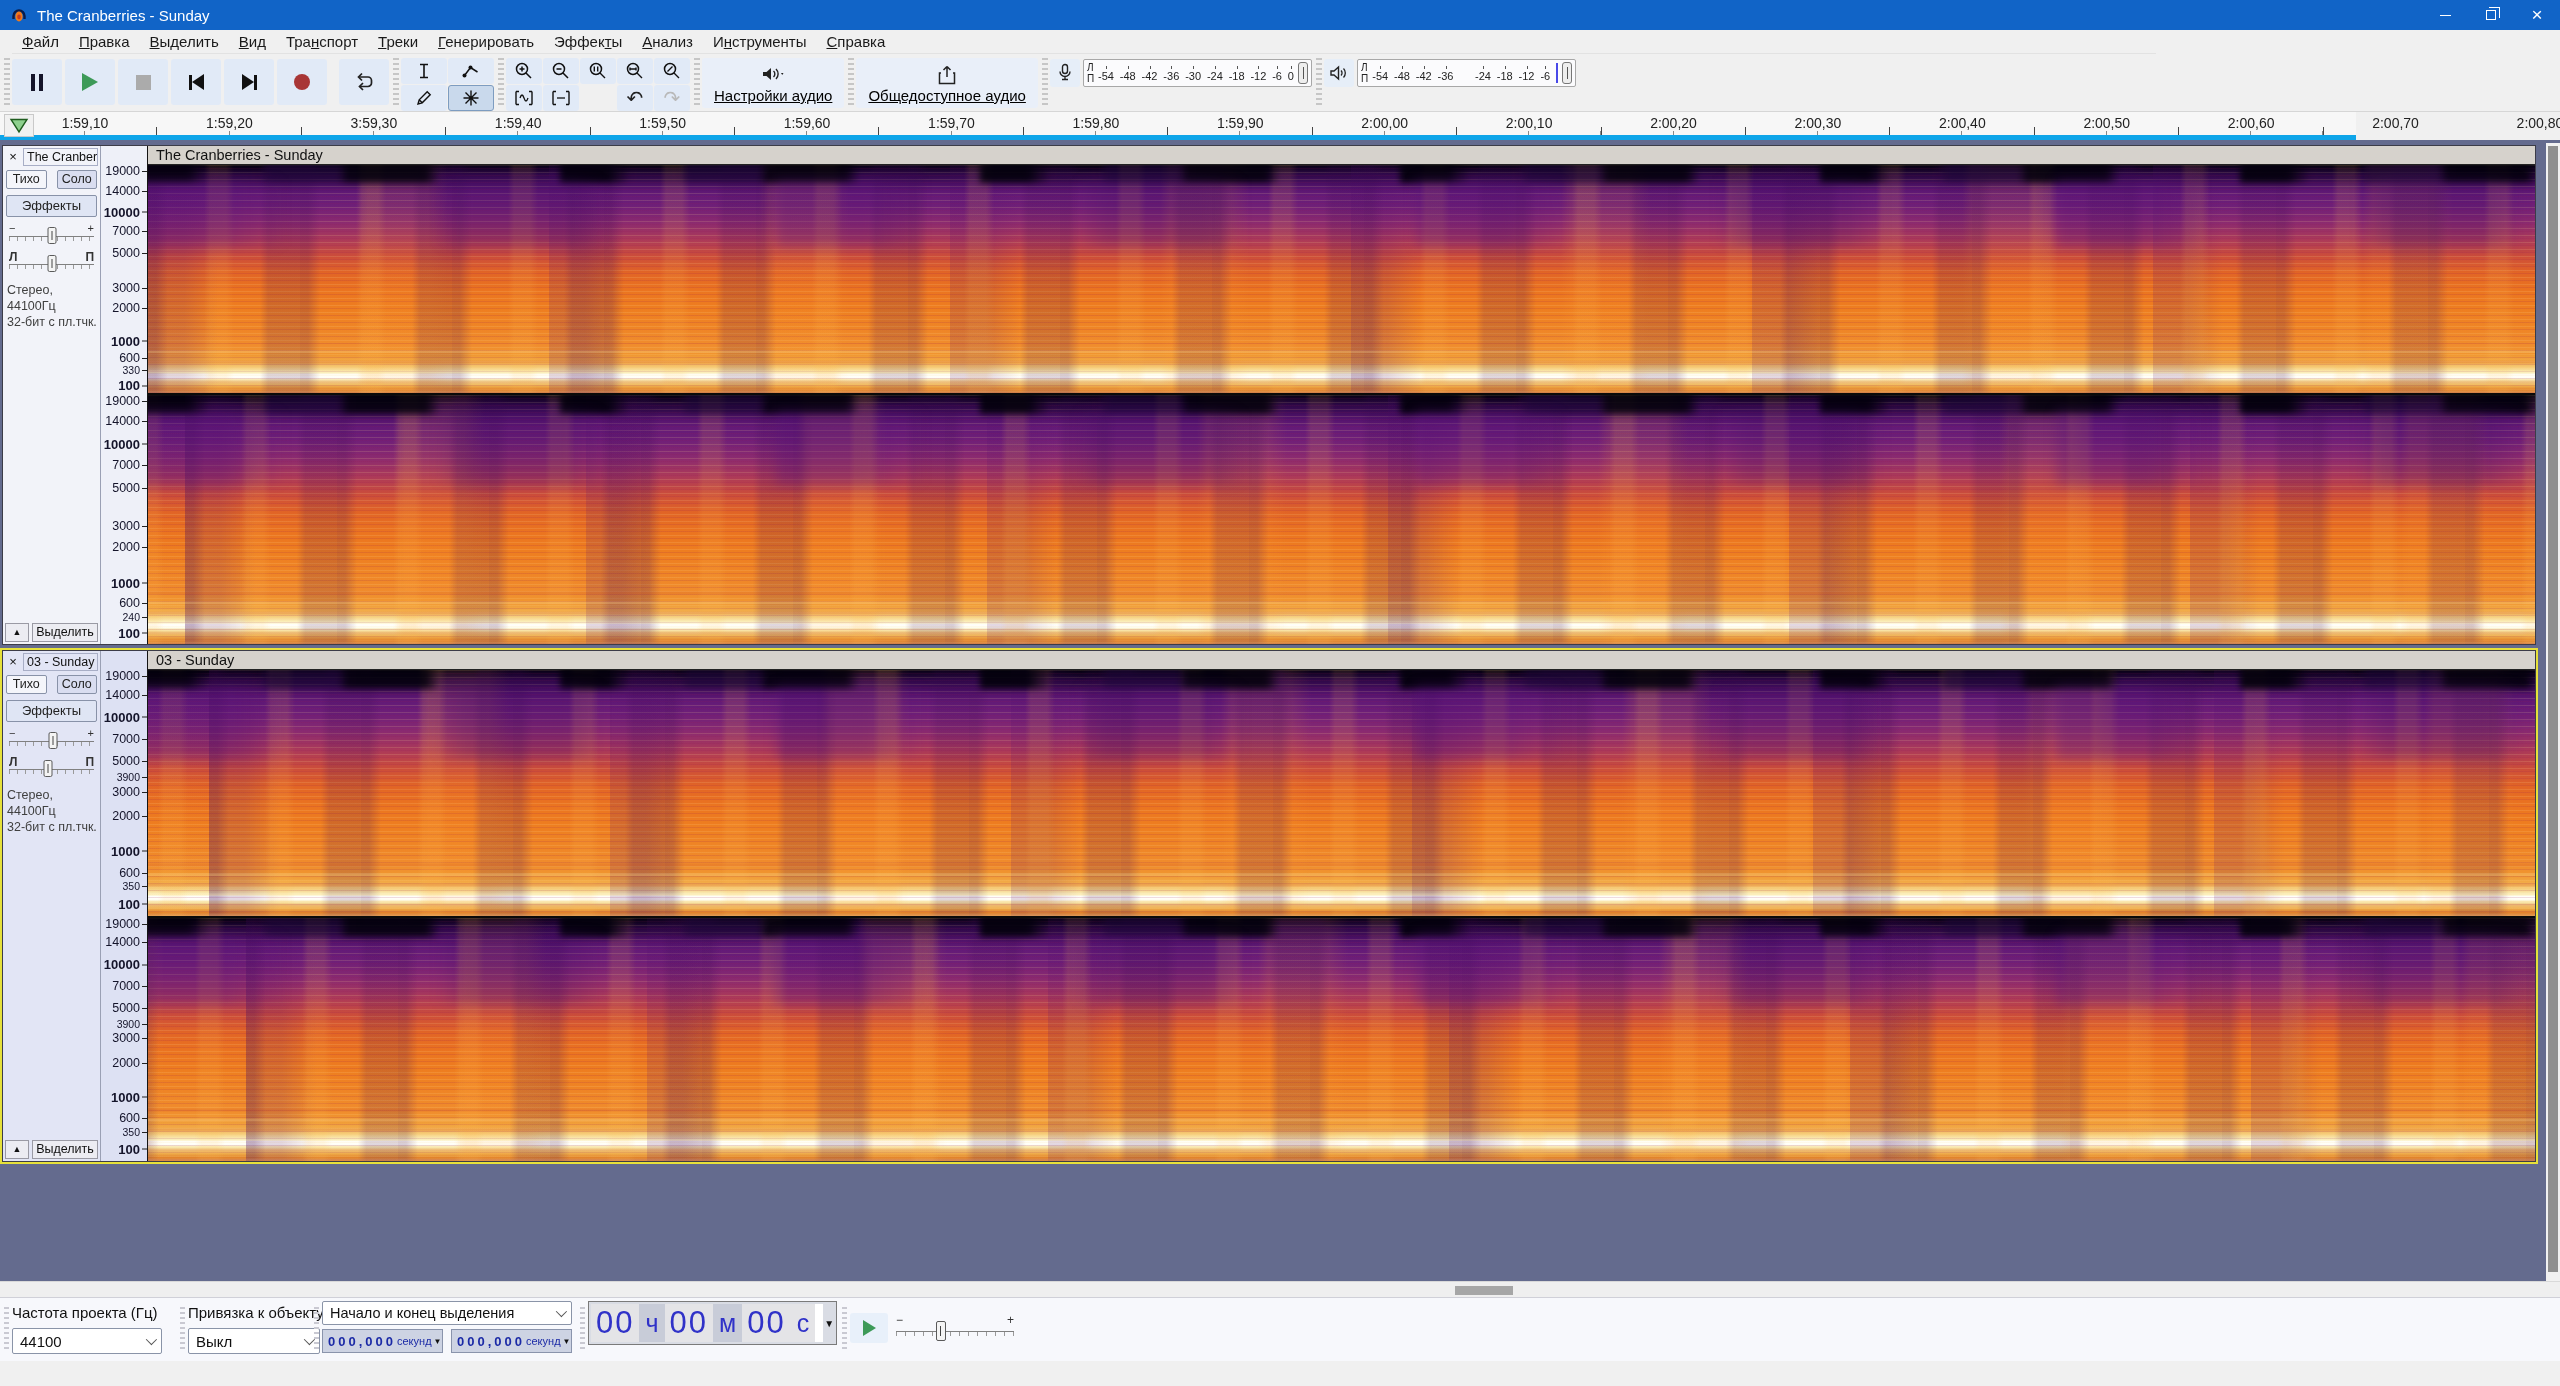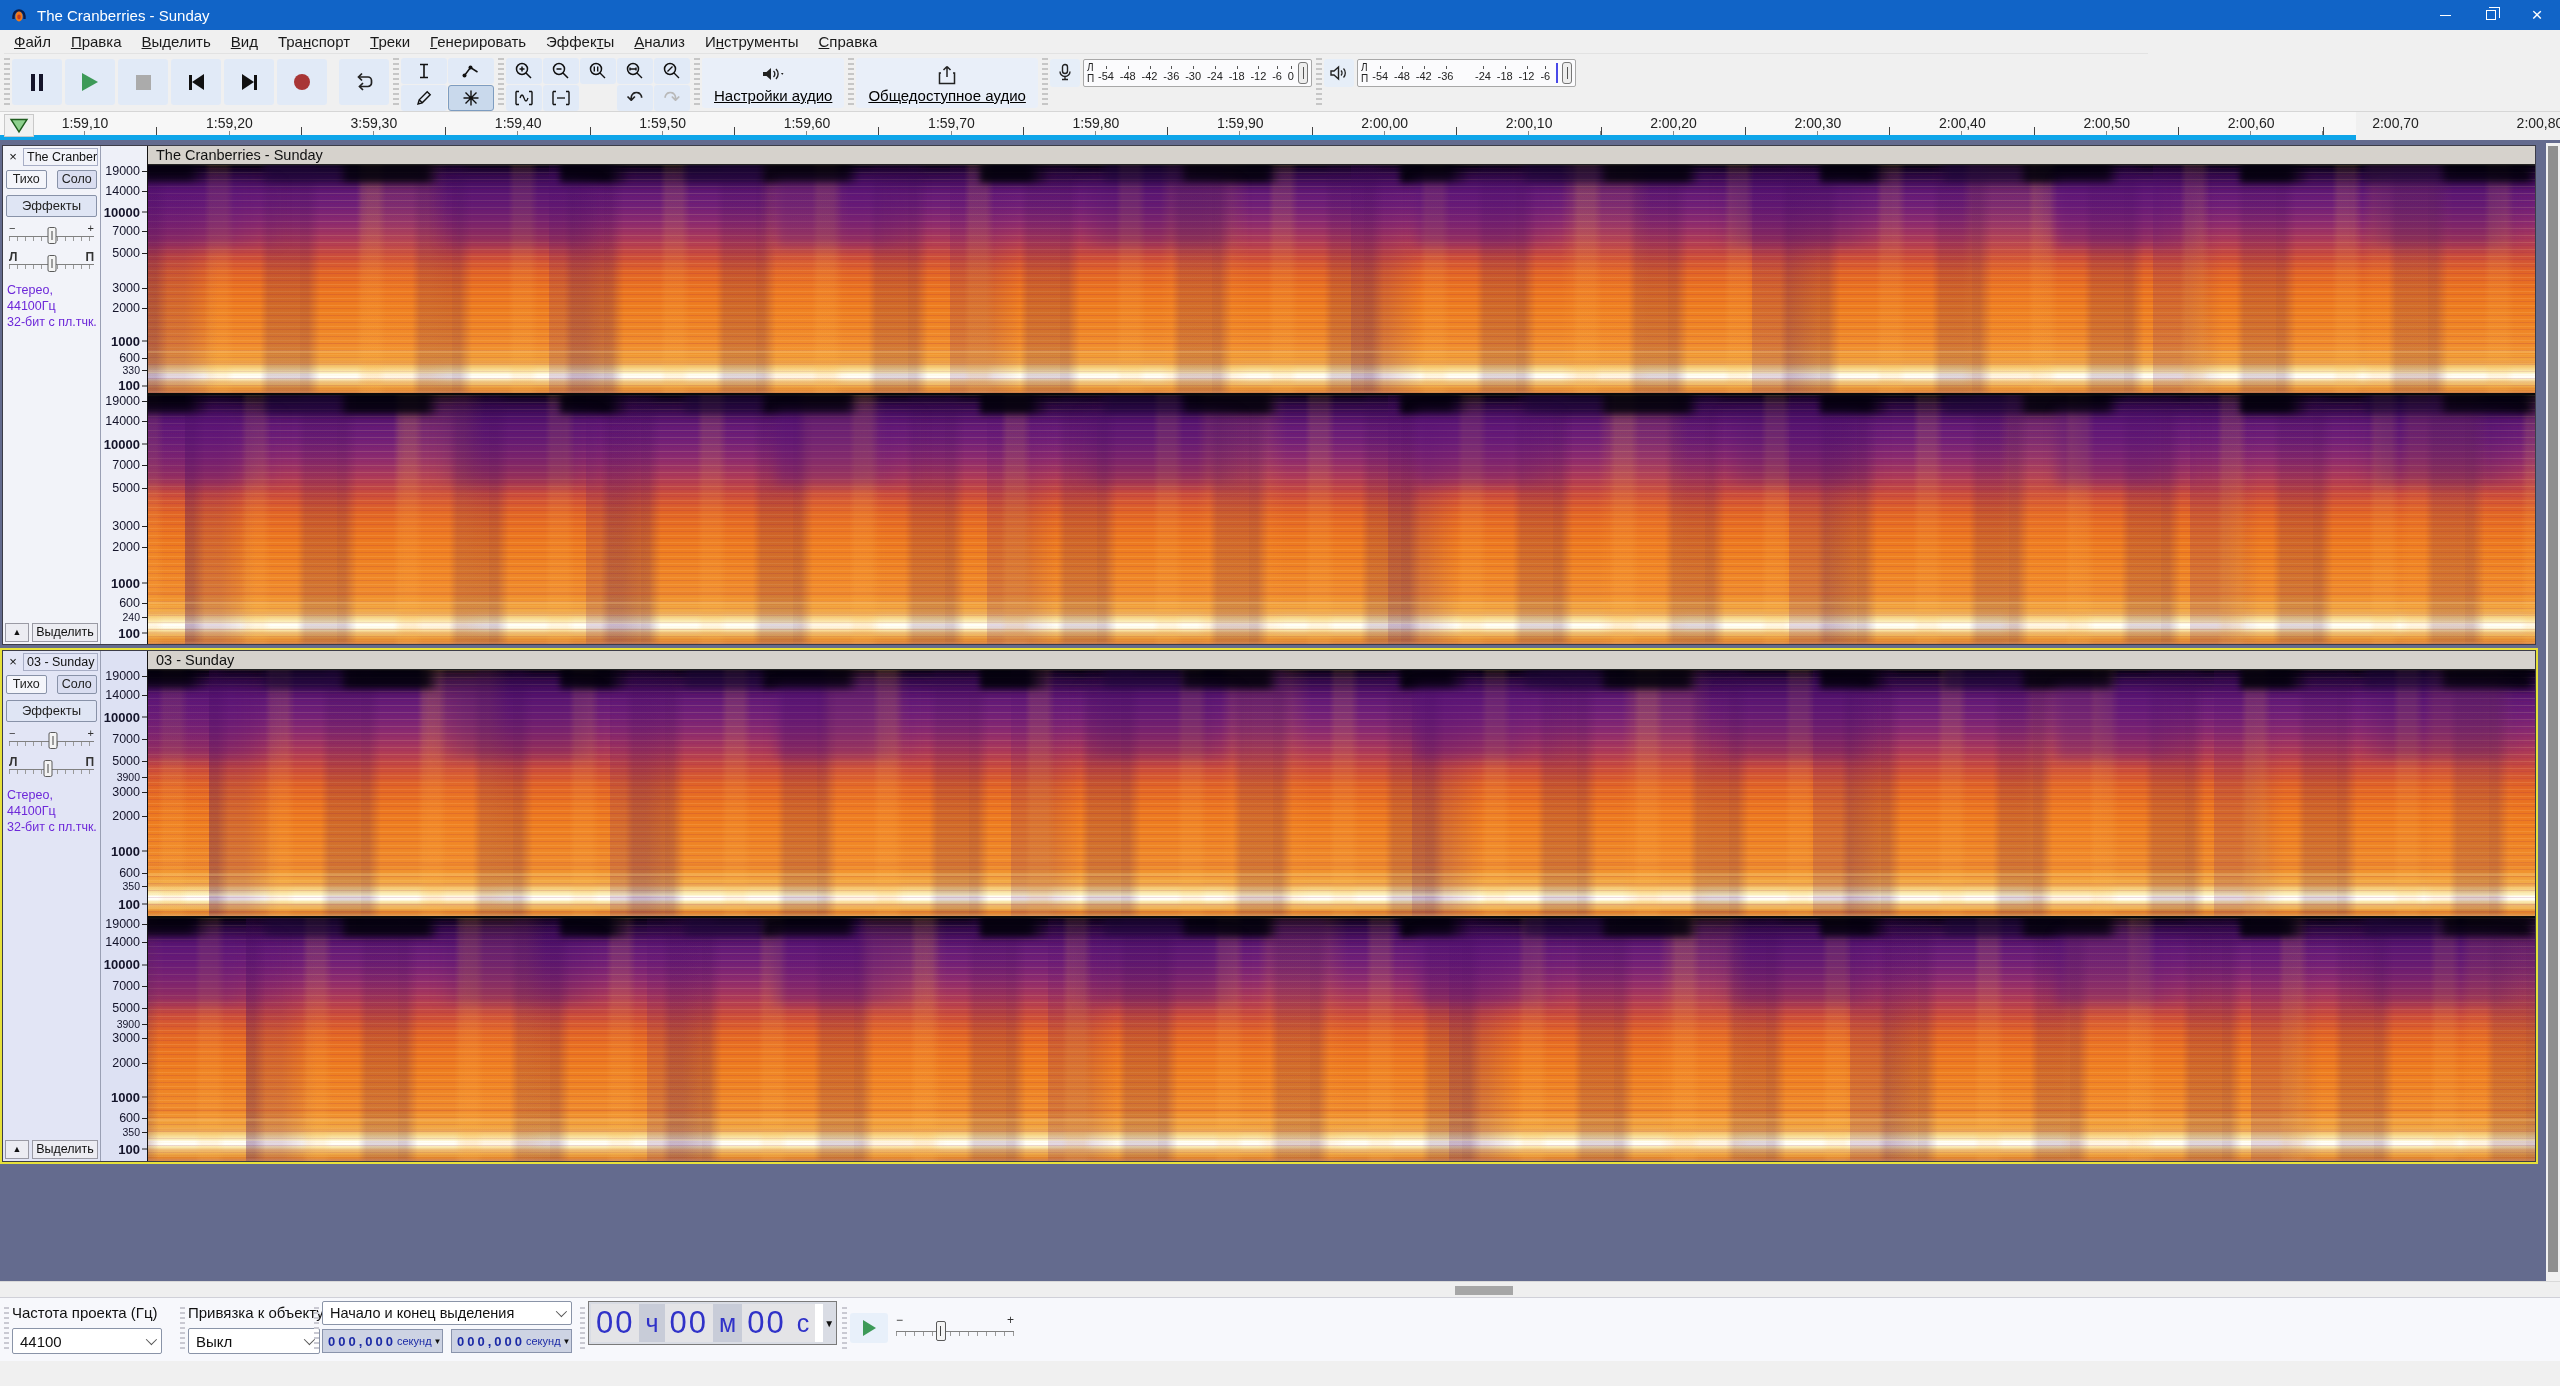--- a/index.html
+++ b/index.html
@@ -14,21 +14,21 @@
   #titlebar .title { font-size:15px; }
   #winbtns { position:absolute; right:0; top:0; height:30px; display:flex; }
   .winbtn { width:46px; height:30px; display:flex; align-items:center; justify-content:center;
     color:#fff; font-size:15px; }
   .winbtn .sq { width:10px; height:10px; border:1px solid #fff; position:relative; }
   .winbtn .sq:before { content:''; position:absolute; left:2px; top:-4px; width:10px; height:10px;
     border:1px solid #fff; border-bottom:none; border-left:none; }
   .winbtn .minus { width:11px; height:1px; background:#fff; display:block; }
 
   
-  #menubar { position:absolute; left:4px; top:30px; width:2144px; height:24px;
+  #menubar { position:absolute; left:12px; top:30px; width:2144px; height:24px;
     background:#f0f0f0; display:flex; align-items:center; border-bottom:1px solid #e2e2e2; }
   .menu-item { padding:0 10px; font-size:15px; color:#1a1a1a; height:24px; line-height:24px; }
   .menu-item u { text-decoration:underline; }
 
   
   #tooldock { position:absolute; left:0; top:54px; width:2560px; height:58px;
     background:#f0f0f0; display:flex; align-items:flex-start; border-bottom:1px solid #d6d6d6; }
   .grip { width:6px; height:50px; margin:4px 2px 0 4px;
     background:repeating-linear-gradient(180deg,#c6c6c6 0 2px,transparent 2px 5px); }
   .tbtn { background:#e1eaf7; border:1px solid transparent; border-radius:3px;
@@ -110,21 +110,21 @@
   .slider { margin:6px 6px 0 6px; height:22px; position:relative; }
   .slider .end { position:absolute; top:-1px; font-size:11px; color:#333; }
   .slider .end.l { left:0; } .slider .end.r { right:0; }
   .slider .end.pan { font-size:12px; font-weight:bold; }
   .slider .rail { position:absolute; left:0; right:0; top:13px; height:1px; background:#808080; }
   .slider .ticks { position:absolute; left:0; right:0; top:14px; height:4px;
     background:repeating-linear-gradient(90deg,#9a9a9a 0 1px,transparent 1px 8px); }
   .slider .thumb { position:absolute; top:4px; width:9px; height:17px; background:#f4f4f4;
     border:1px solid #5a5a5a; border-radius:2px; transform:translateX(-50%); }
   .slider .thumb:before { content:''; position:absolute; left:3px; top:3px; width:1px; height:9px; background:#444; }
-  .tinfo { margin:9px 0 0 4px; font-size:12.5px; color:#6d28d9; line-height:16px; }
+  .tinfo { margin:9px 0 0 4px; font-size:12.5px; color:#404040; line-height:16px; }
   .tbottom { position:absolute; left:2px; bottom:2px; display:flex; gap:3px; align-items:center; }
   .upbtn { width:24px; height:19px; border:1px solid #9a9aa4; background:#ececf2; font-size:9px;
     text-align:center; line-height:17px; color:#111; }
   .selbtn { width:66px; height:19px; border:1px solid #9a9aa4; background:#ececf2; font-size:12.5px;
     text-align:center; line-height:17px; color:#111; }
   .vruler { width:46px; flex:none; position:relative; }
   .track .vruler { background:#eef0f8; }
   .track.sel .vruler { background:#dde1f3; }
   .vscale { position:absolute; left:0; right:0; }
   .ftick { position:absolute; right:7px; transform:translateY(-50%); font-size:12.5px; color:#14142a; }

